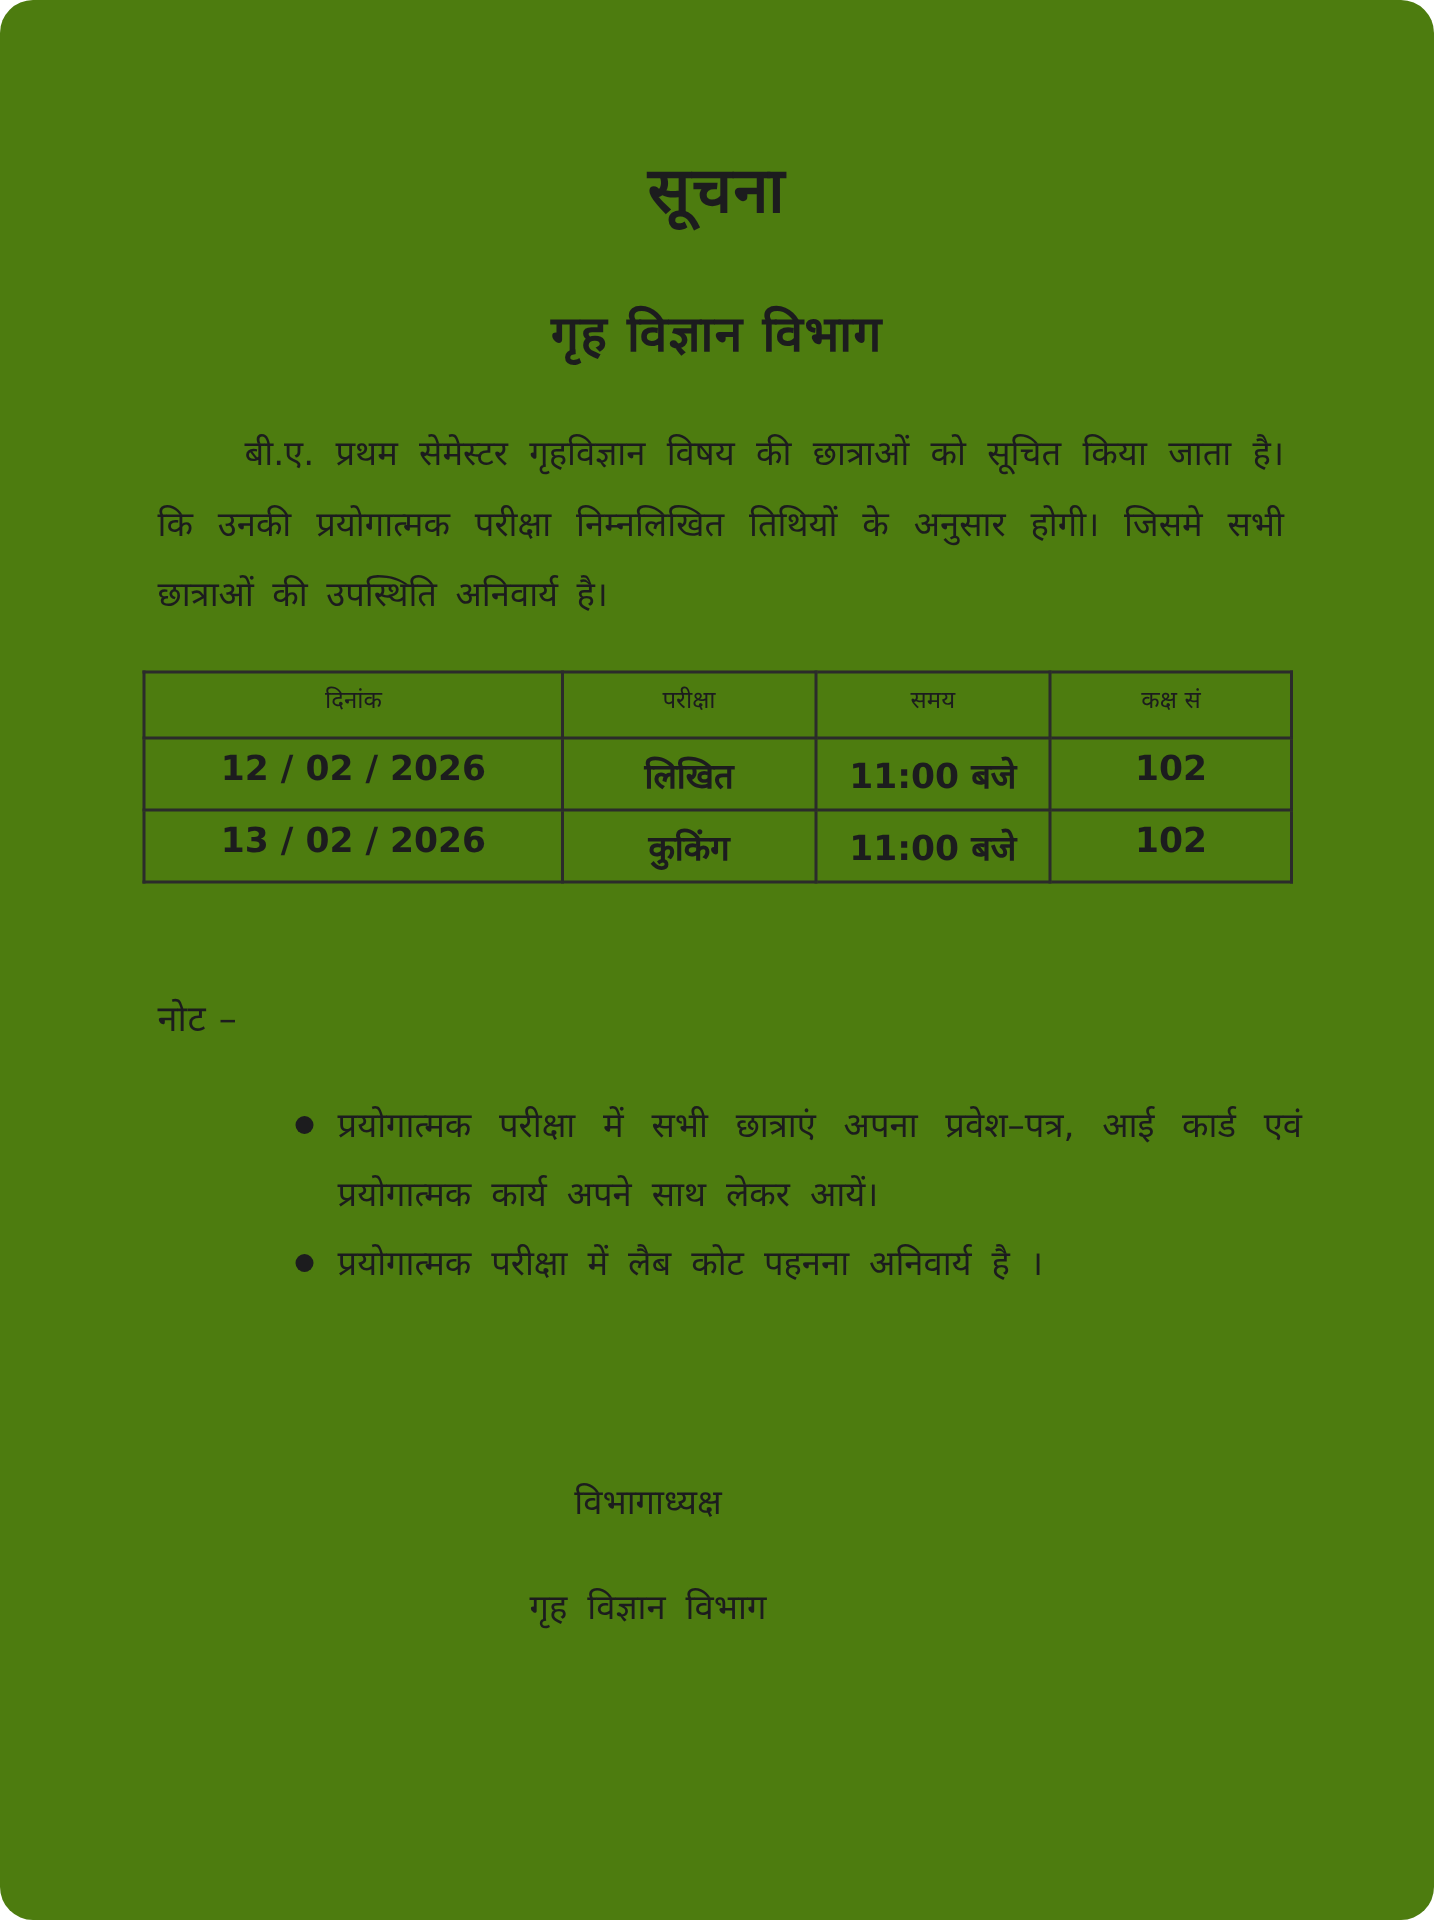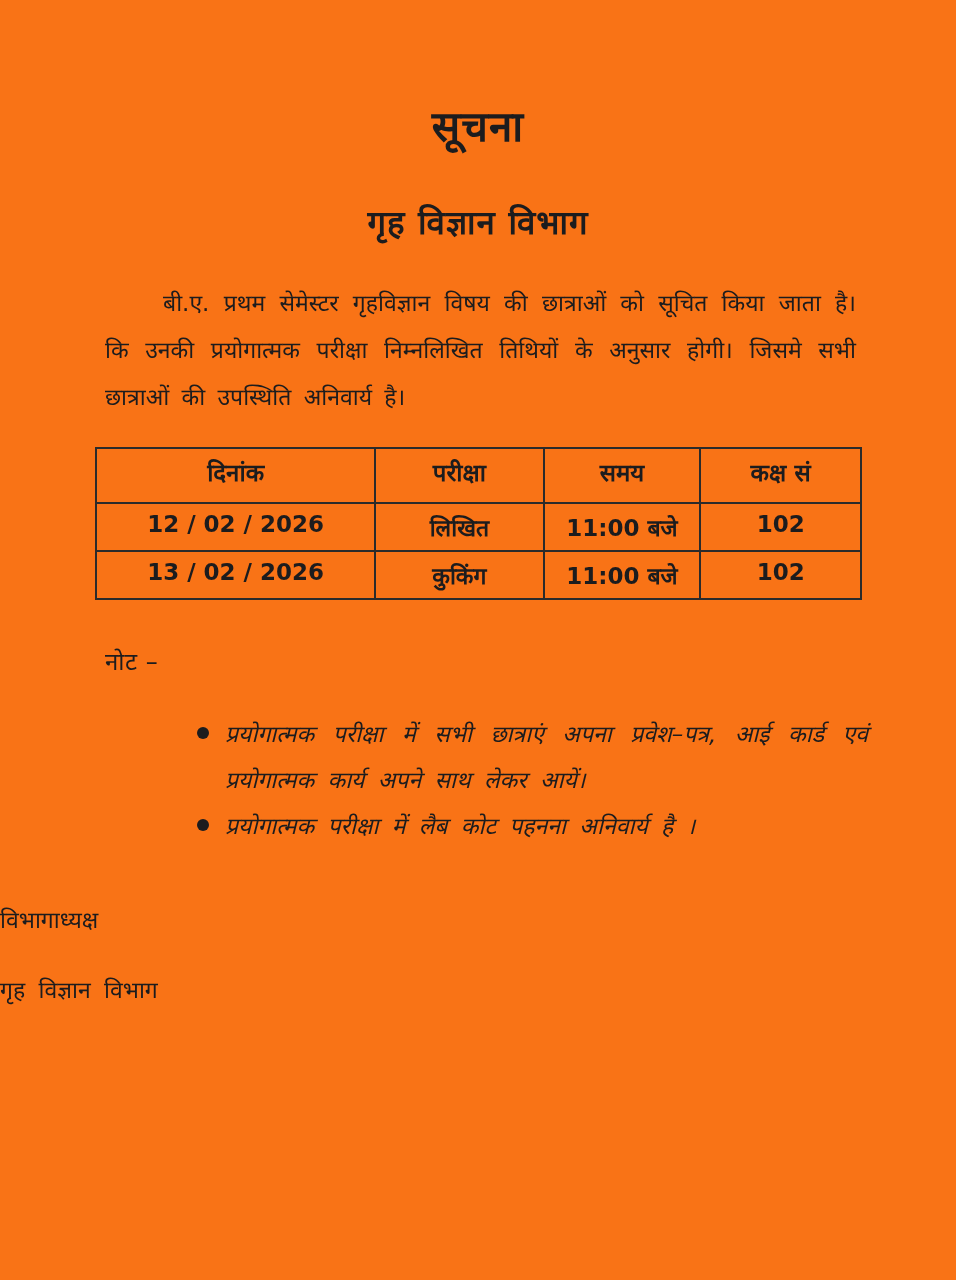--- a/index.html
+++ b/index.html
@@ -6,24 +6,25 @@
 
   html, body {
     background: #ffffff;
   }
 
   .page {
     position: relative;
     width: 956px;
     height: 1280px;
     margin: 0 auto;
-    background: #f97316;
+    background: #4d7c0f;
     color: #1c1c1e;
     font-family: "DejaVu Sans", "Liberation Sans", sans-serif;
     overflow: hidden;
+    border-radius: 22px;
   }
 
   .doc-title {
     padding-top: 96px;
     text-align: center;
     font-size: 42px;
     font-weight: 700;
     letter-spacing: 1px;
   }
 
@@ -54,74 +55,73 @@
     table-layout: fixed;
   }
 
   .exam-table th,
   .exam-table td {
     border: 2px solid #2b2b2b;
     text-align: center;
   }
 
   .exam-table th {
-    font-size: 24px;
-    font-weight: 700;
+    font-size: 16px;
+    font-weight: 400;
     padding: 6px 0 14px 0;
     vertical-align: top;
   }
 
   .exam-table td {
     font-size: 23px;
     font-weight: 700;
     vertical-align: top;
     padding-top: 7px;
     height: 48px;
   }
 
   .col-date  { width: 36.5%; }
   .col-exam  { width: 22%; }
   .col-time  { width: 20.5%; }
   .col-room  { width: 21%; }
 
   .note-label {
-    margin: 44px 0 0 105px;
+    margin: 72px 0 0 105px;
     font-size: 24px;
     letter-spacing: 0.5px;
   }
 
   .bullet-list {
     margin: 34px 88px 0 195px;
     list-style: none;
   }
 
   .bullet-item {
     position: relative;
     padding-left: 30px;
     font-size: 23px;
     line-height: 46px;
     text-align: justify;
     word-spacing: 6px;
-    font-style: italic;
   }
 
   .bullet-dot {
     position: absolute;
     left: 2px;
     top: 16px;
     width: 12px;
     height: 12px;
     border-radius: 50%;
     background: #1c1c1e;
   }
 
   .signature-block {
-    margin-top: 54px;
+    margin-top: 118px;
     padding-right: 92px;
-    text-align: left;
+    text-align: center;
     font-size: 23px;
     word-spacing: 6px;
   }
 
   .signature-line2 {
     margin-top: 38px;
   }
 </style>
 </head>
 <body>

